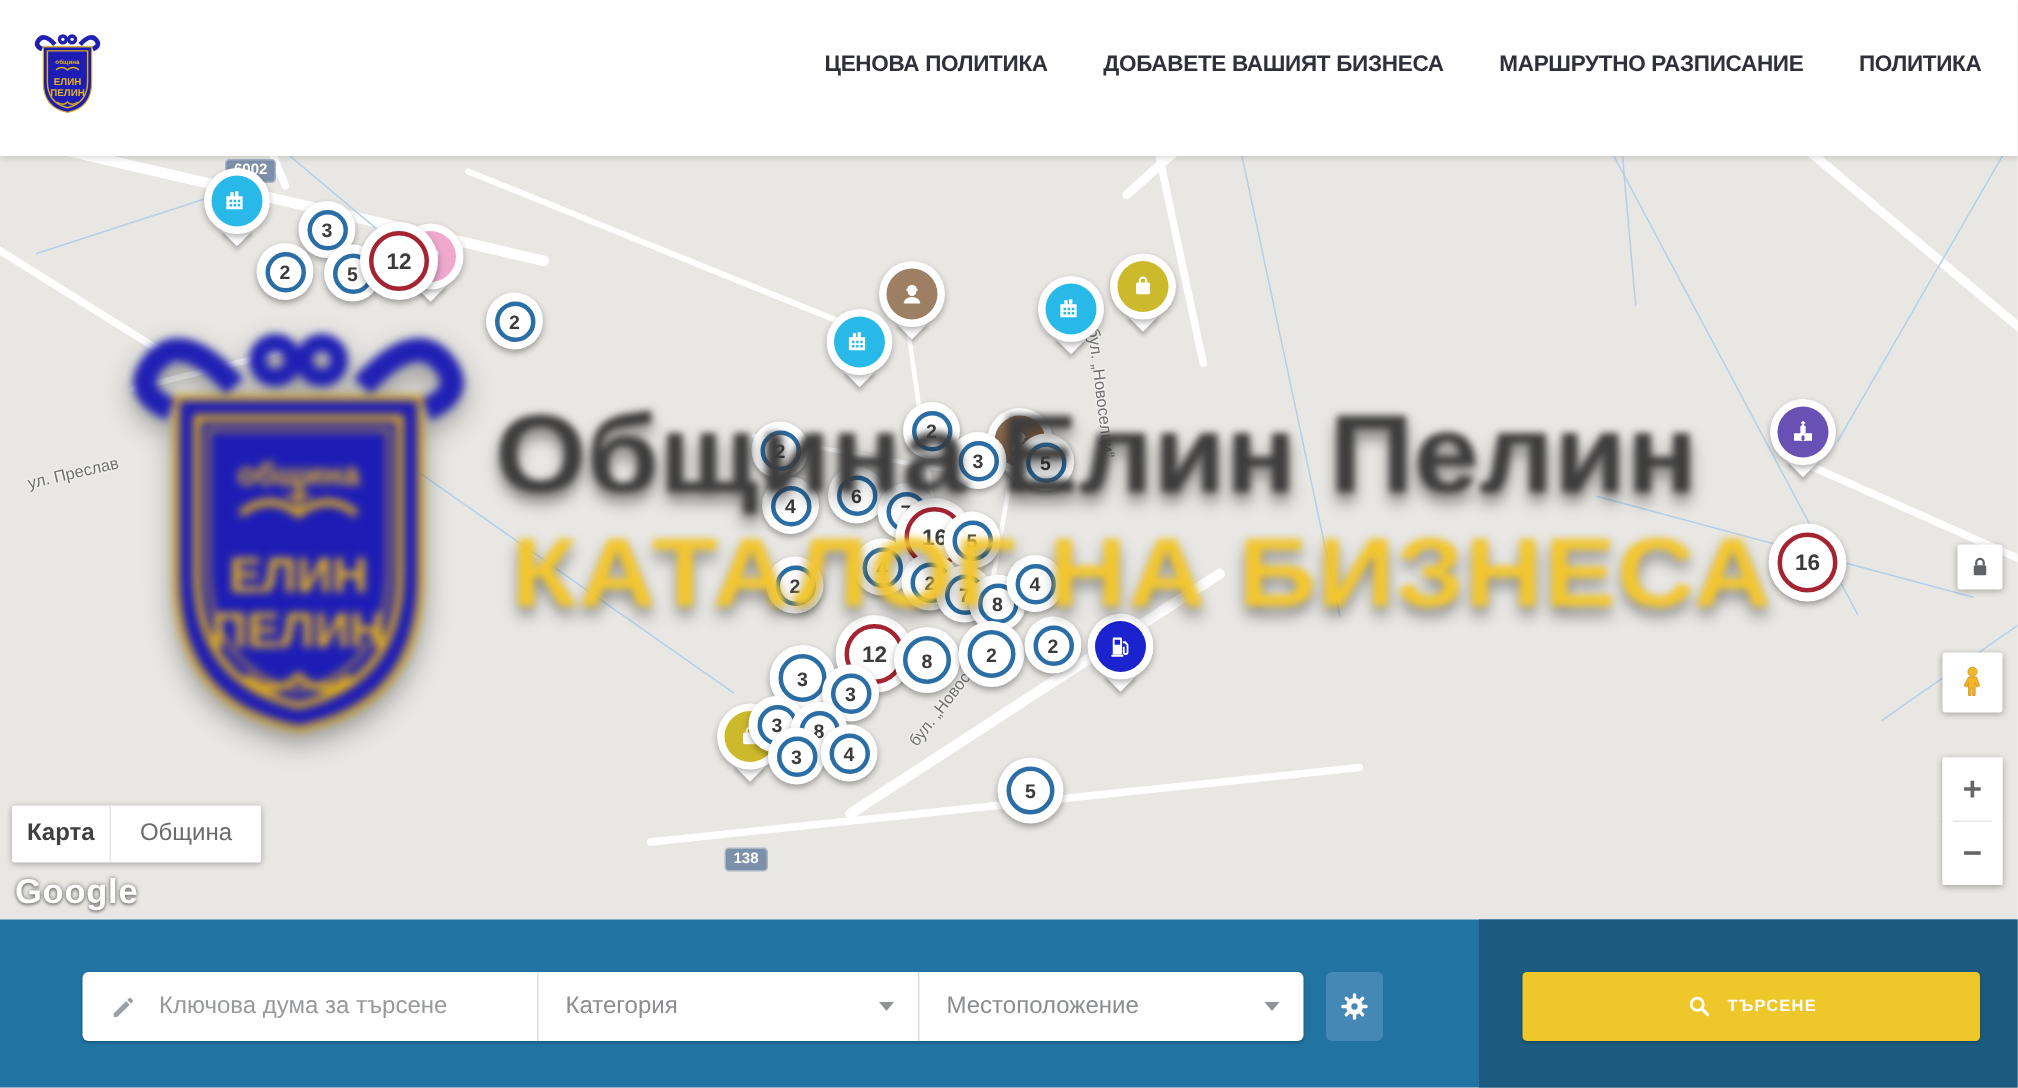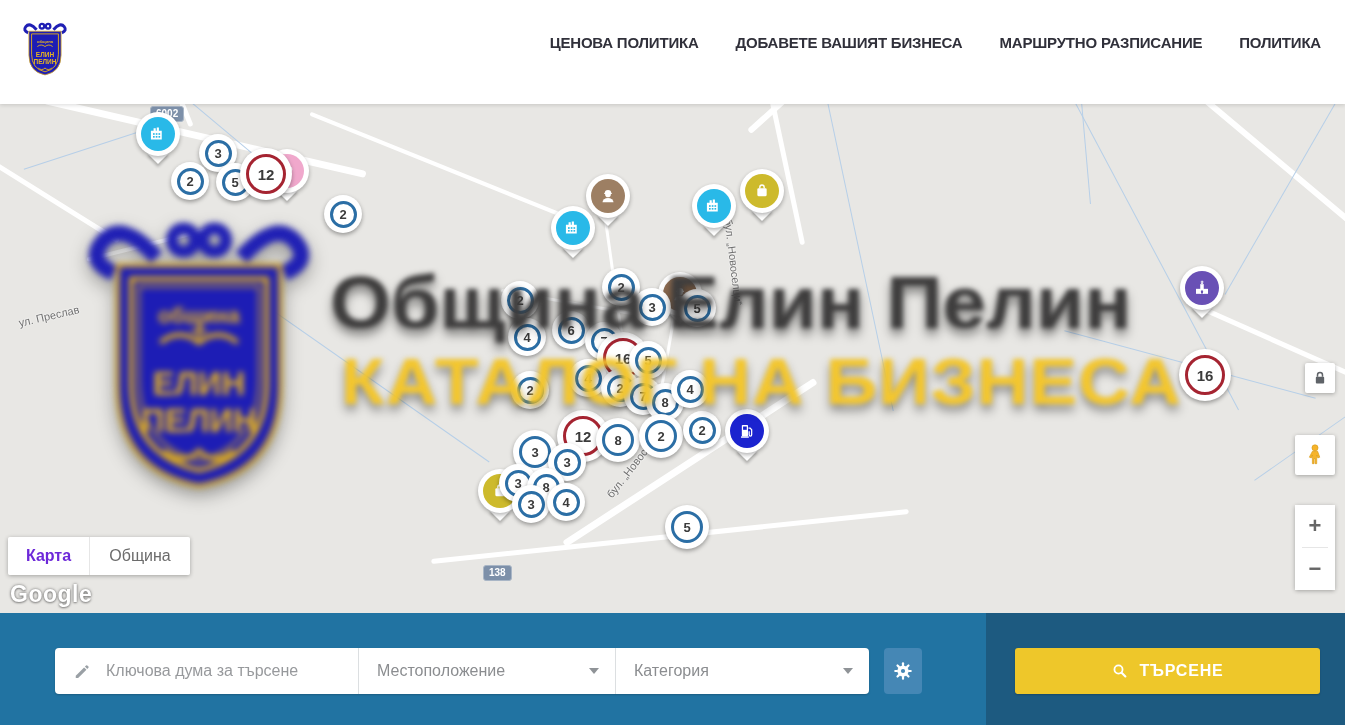--- a/index.html
+++ b/index.html
@@ -61,21 +61,21 @@
     filter:blur(2.4px);text-shadow:0 6px 9px rgba(0,0,0,.5)}
   .wm-sub{position:absolute;left:341px;top:240px;font-size:65px;font-weight:bold;color:#f3c62e;
     white-space:nowrap;letter-spacing:1px;transform:scaleX(1.1);transform-origin:left top;
     filter:blur(2.4px);text-shadow:0 6px 9px rgba(0,0,0,.45)}
 
   
   .maptype{position:absolute;left:8px;top:433px;display:flex;z-index:8;
     box-shadow:0 1px 4px rgba(0,0,0,.3);border-radius:2px;overflow:hidden}
   .maptype button{height:38px;background:#fff;border:0;font-family:"Liberation Sans",sans-serif;
     font-size:16px;cursor:pointer}
-  .maptype .mt-map{width:82px;font-weight:bold;color:#6d28d9;border-right:1px solid #e6e6e6}
+  .maptype .mt-map{width:66px;font-weight:bold;color:#404040;border-right:1px solid #e6e6e6}
   .maptype .mt-sat{width:100px;color:#6b6b6b}
   .glogo{position:absolute;left:10px;top:477px;z-index:8;font-size:23px;font-weight:bold;color:#fff;
     letter-spacing:.5px;cursor:pointer;
     text-shadow:0 0 3px rgba(80,80,80,.8),0 1px 2px rgba(0,0,0,.3)}
   .attr{position:absolute;right:0;top:489px;height:15px;display:flex;align-items:center;z-index:8;
     background:rgba(248,248,248,.8);font-size:10px;color:#3c3c3c}
   .attr span,.attr a{padding:0 6px;white-space:nowrap;color:#3c3c3c;text-decoration:none}
   .ctl{position:absolute;background:#fff;box-shadow:0 1px 4px rgba(0,0,0,.3);border-radius:2px;
     display:flex;align-items:center;justify-content:center;z-index:8;cursor:pointer}
   .ctl-lock{left:1305px;top:259px;width:30px;height:30px}
@@ -99,21 +99,21 @@
     font-family:"Liberation Sans",sans-serif}
   .seg input::placeholder{color:#97999c}
   .seg .sel-txt{font-size:16px;color:#8b8d90}
   .chev{position:absolute;right:16px;top:50%;margin-top:-3px;width:0;height:0;
     border-left:5px solid transparent;border-right:5px solid transparent;border-top:6px solid #8f9397}
   .gear-btn{position:absolute;left:884px;top:35px;width:38px;height:46px;background:#4587b5;
     border:0;border-radius:4px;cursor:pointer;display:flex;align-items:center;justify-content:center}
   .search-btn{position:absolute;left:1015px;top:35px;width:305px;height:46px;
     background:var(--button_yellow);border:0;border-radius:3px;cursor:pointer;
     display:flex;align-items:center;justify-content:center;gap:10px;
-    font-family:"Liberation Sans",sans-serif;font-size:16px;font-weight:bold;color:#fff;
+    font-family:"Liberation Sans",sans-serif;font-size:11px;font-weight:bold;color:#fff;
     letter-spacing:.8px;box-shadow:0 1px 2px rgba(0,0,0,.2)}
 
   .shield-txt{fill:#e5b322;font-weight:bold;text-anchor:middle;font-family:"Liberation Sans",sans-serif}
 </style>
 </head>
 <body>
 
 <svg width="0" height="0" style="position:absolute" aria-hidden="true">
   <symbol id="ic-factory" viewBox="0 0 24 24">
     <path d="M3.5 18.5V8.2h3.2V5h2.6v3.2h1.2V4.2h2.6v4h3.4v10.3z"></path>
@@ -529,26 +529,26 @@
 
 <div class="bottombar">
   <div class="bottombar-right"></div>
   <div class="search-group">
     <div class="seg seg-keyword">
       <svg width="19" height="19" viewBox="0 0 24 24">
           <use href="#ic-pencil"></use>
         </svg>
       <input type="text" placeholder="Ключова дума за търсене" style="">
     </div>
+    <div class="seg seg-cat">
+      <span class="sel-txt">Категория</span>
+      <span class="chev"></span>
+    </div>
     <div class="seg seg-loc">
       <span class="sel-txt">Местоположение</span>
-      <span class="chev"></span>
-    </div>
-    <div class="seg seg-cat">
-      <span class="sel-txt">Категория</span>
       <span class="chev"></span>
     </div>
   </div>
   <button class="gear-btn">
     <svg width="24" height="24" viewBox="0 0 24 24">
         <use href="#ic-gear"></use>
       </svg>
   </button>
   <button class="search-btn">
     <svg width="18" height="18" viewBox="0 0 24 24">

